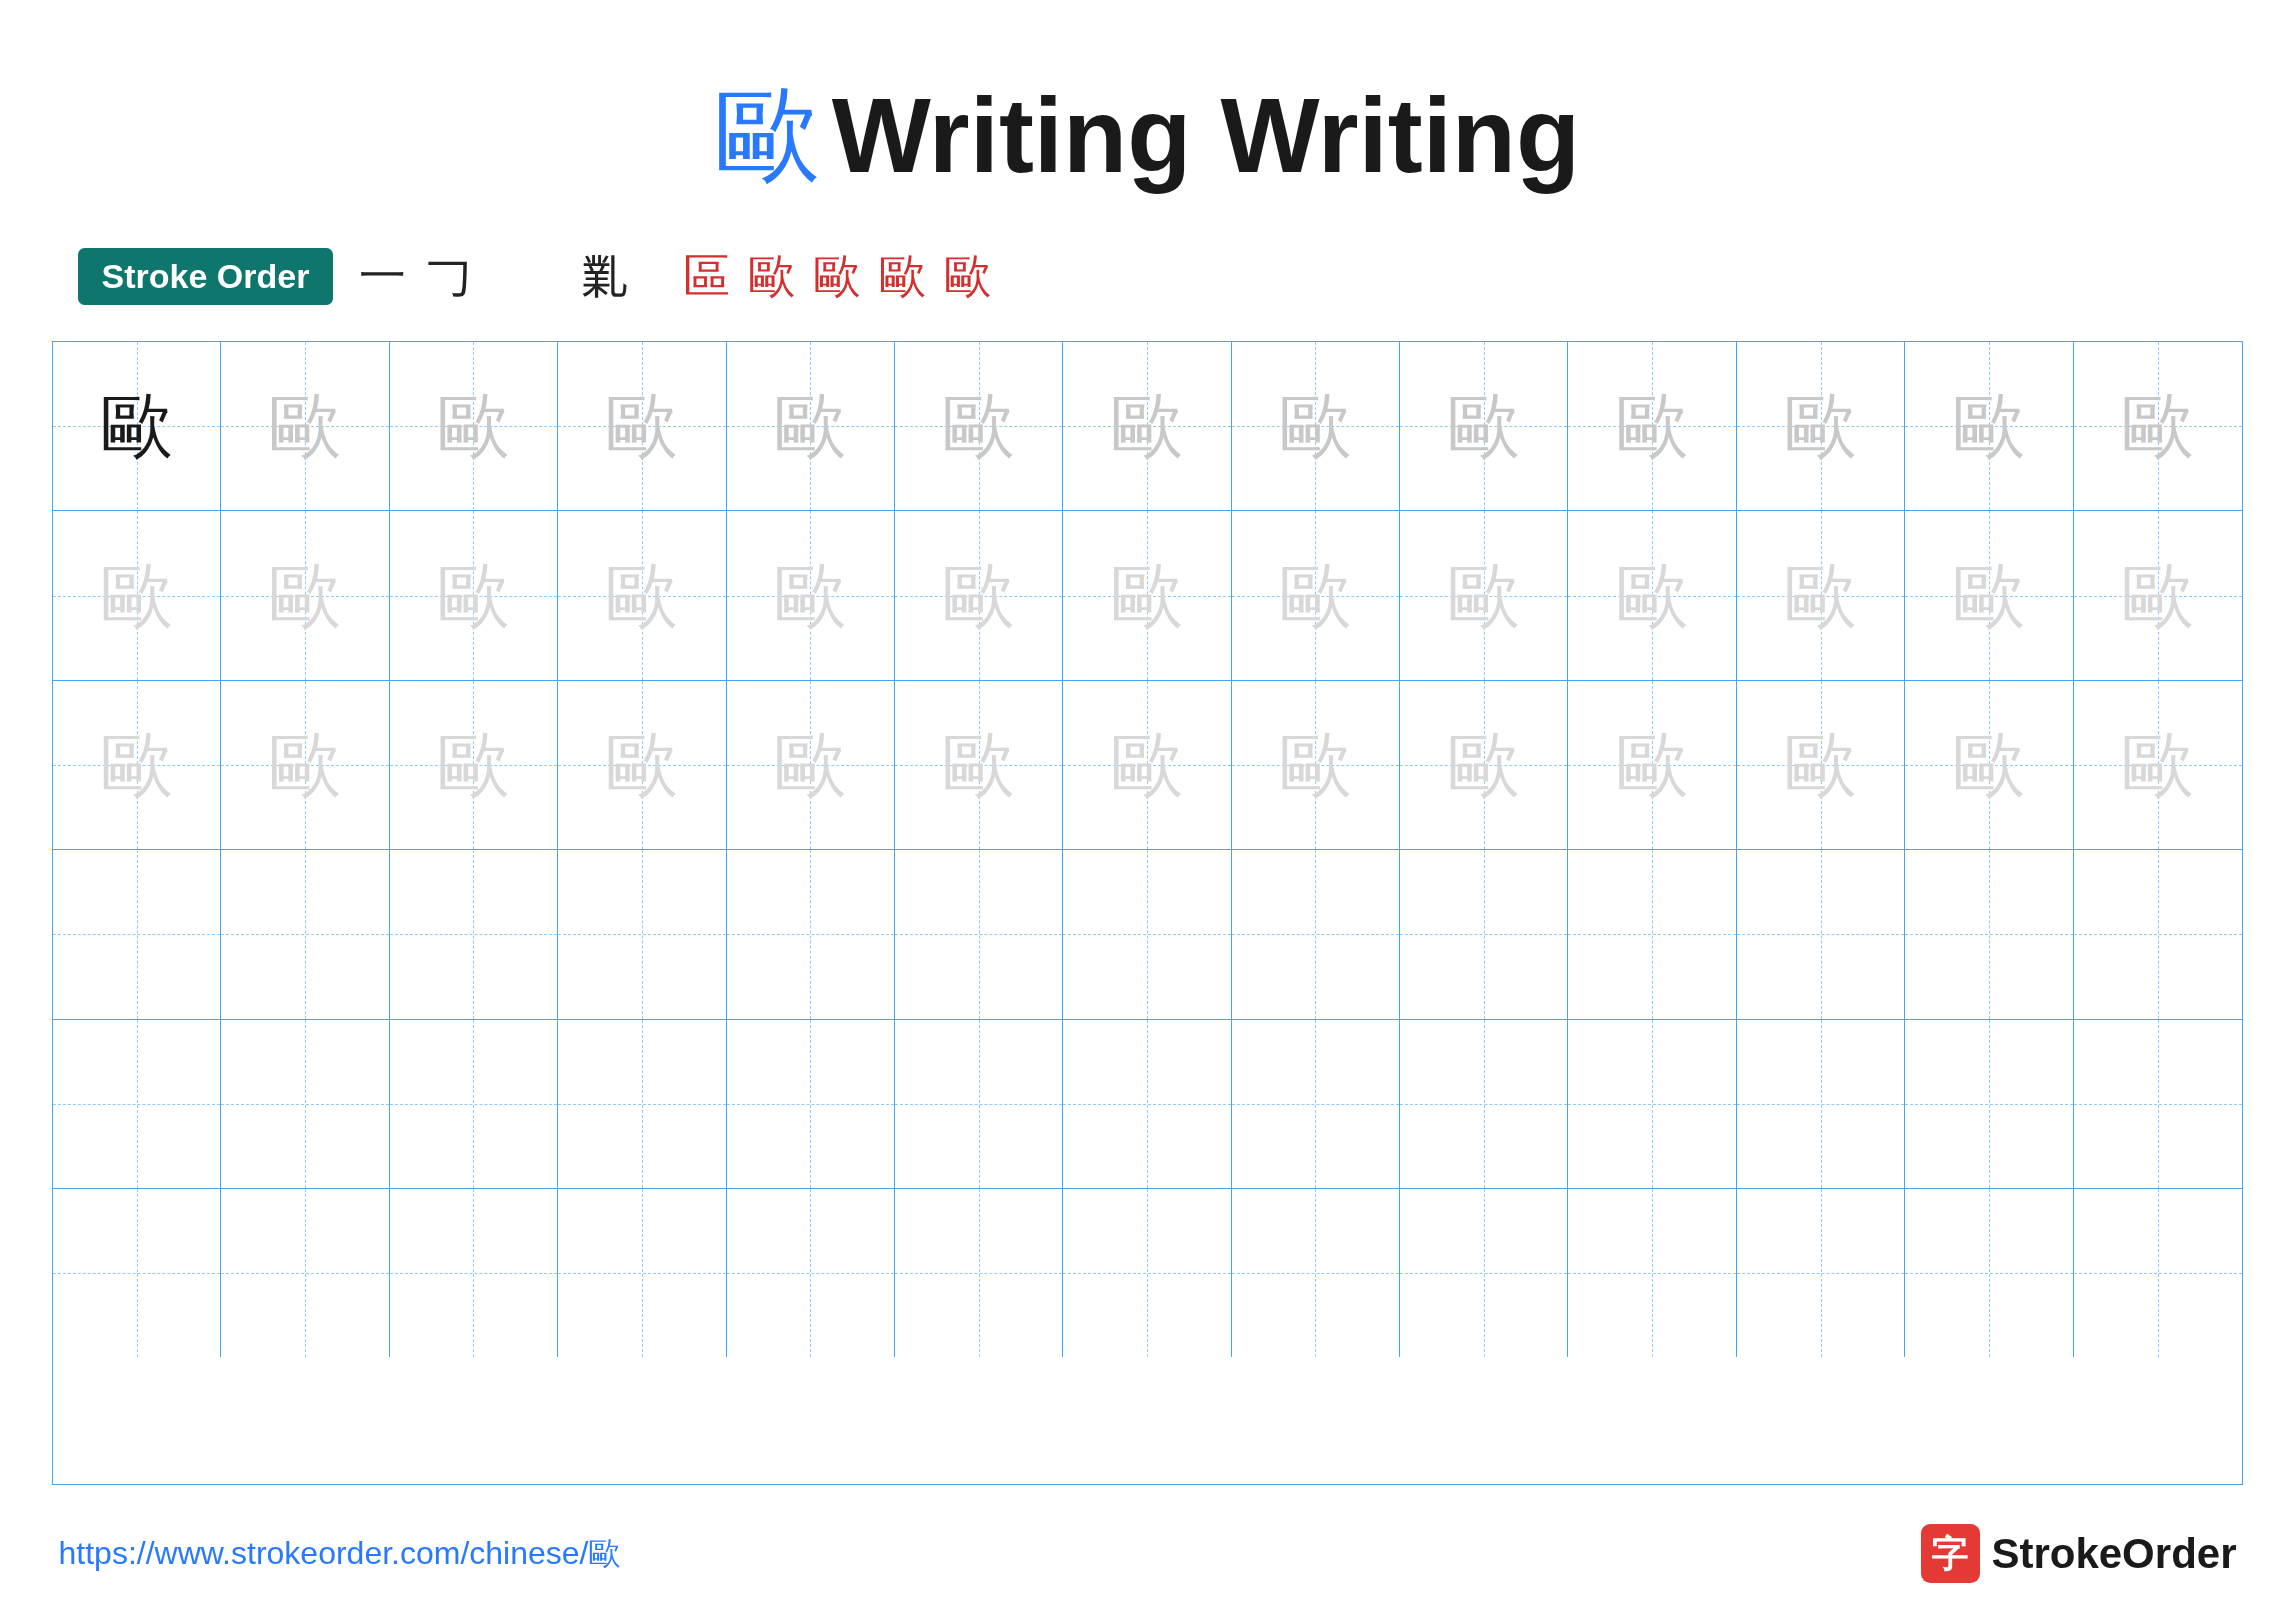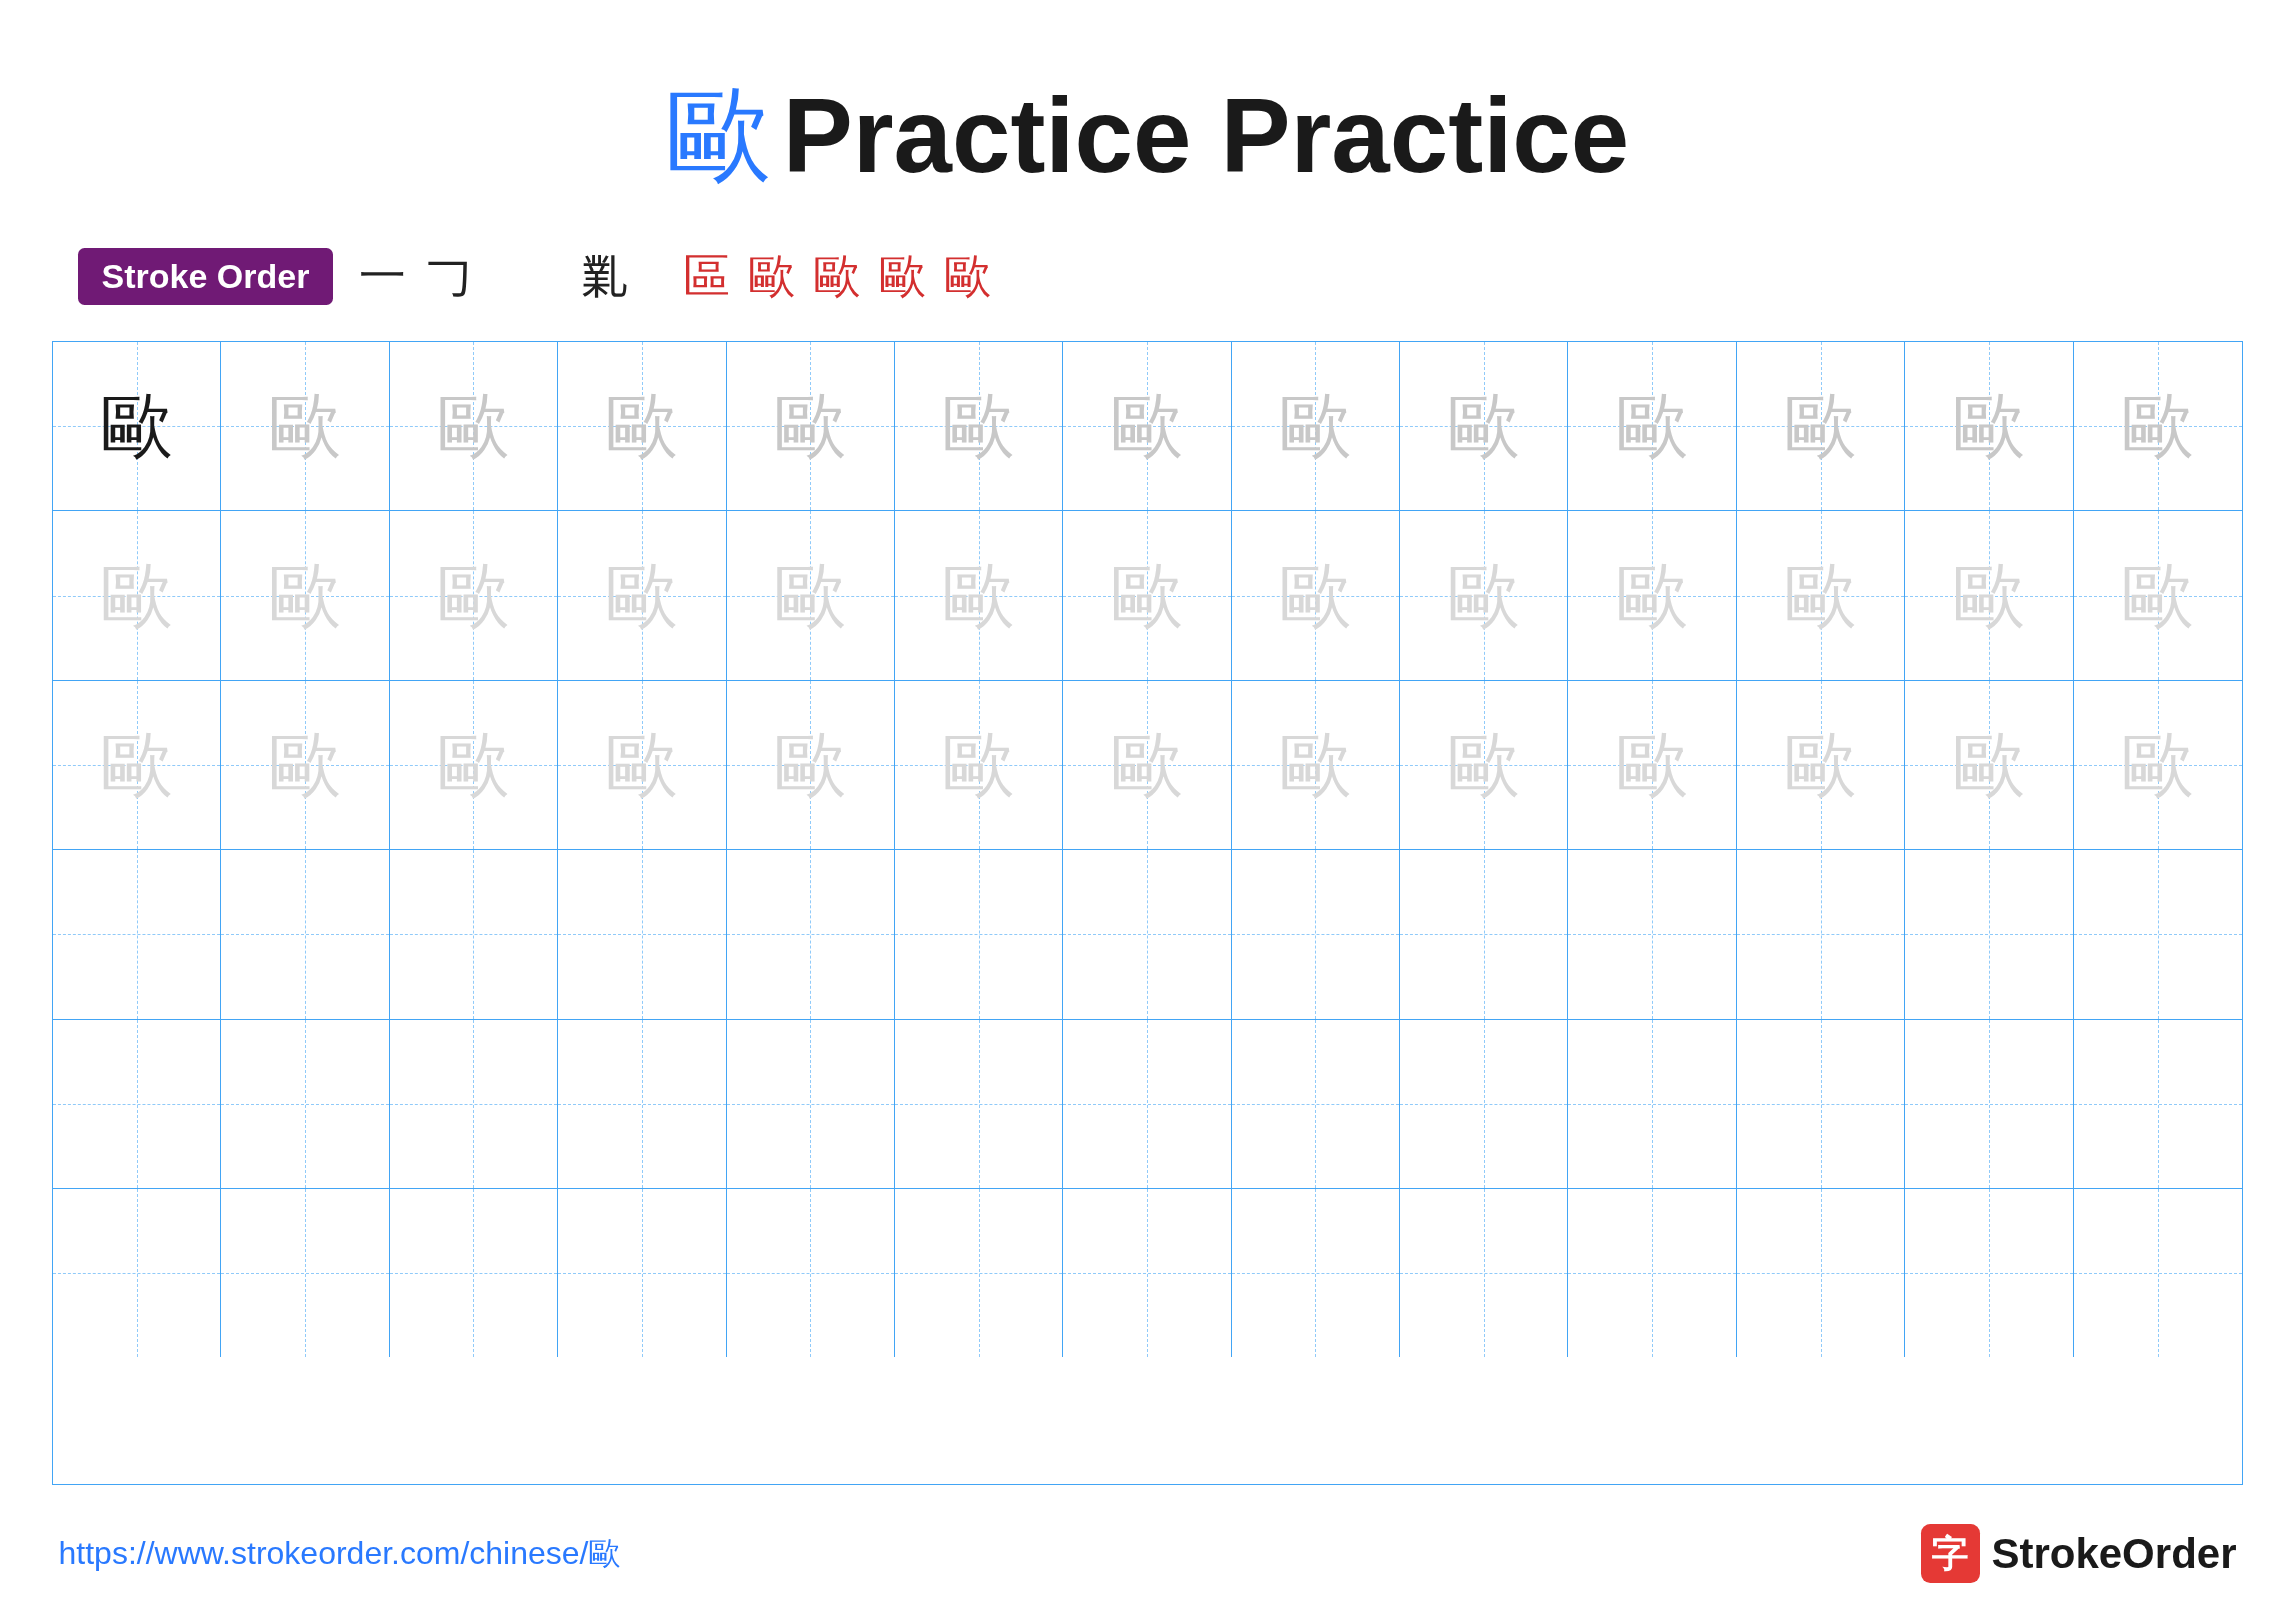--- a/index.html
+++ b/index.html
@@ -37,21 +37,21 @@
     
     .stroke-order-row {
       display: flex;
       align-items: center;
       gap: 0px;
       margin-bottom: 33px;
       width: 100%;
       padding-left: 26px;
     }
     .stroke-order-badge {
-      background: #701a75;
+      background: #0f766e;
       color: #fff;
       font-size: 34px;
       font-family: 'Arial', sans-serif;
       font-weight: bold;
       padding: 9.2px 23.6px;
       border-radius: 6.5px;
       margin-right: 26px;
       white-space: nowrap;
     }
     .stroke-chars {
@@ -173,21 +173,21 @@
       font-weight: bold;
       color: #1a1a1a;
       font-family: 'Arial', sans-serif;
     }
   </style>
 </head>
 <body>
 
 <div class="title-area">
   <span class="title-char">歐</span>
-  <span class="title-text">Practice Practice</span>
+  <span class="title-text">Writing Writing</span>
 </div>
 
 <div class="stroke-order-row">
   <div class="stroke-order-badge">Stroke Order</div>
   <div class="stroke-chars">
     <span class="stroke-char">一</span>
     <span class="stroke-char">𠃌</span>
     <span class="stroke-char">𠄀</span>
     <span class="stroke-char">𠄁</span>
     <span class="stroke-char">𠄂</span>

